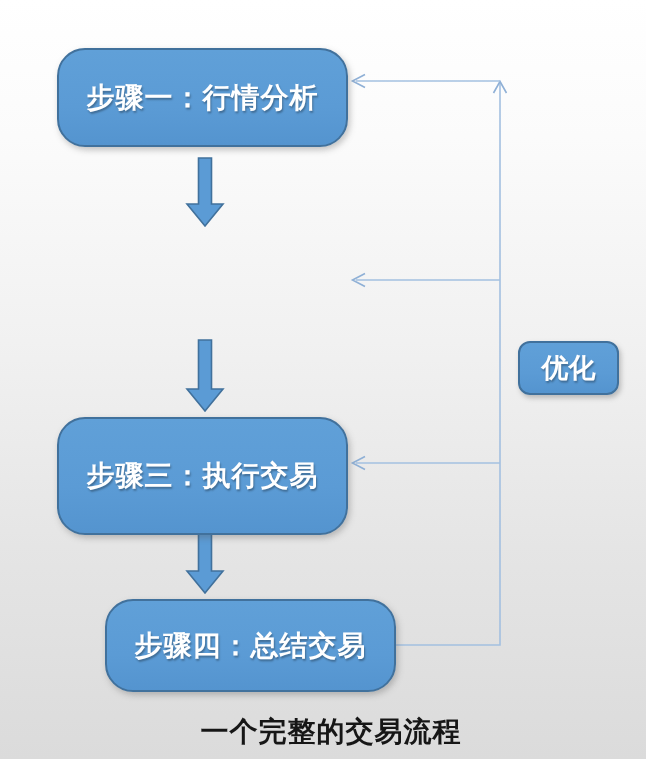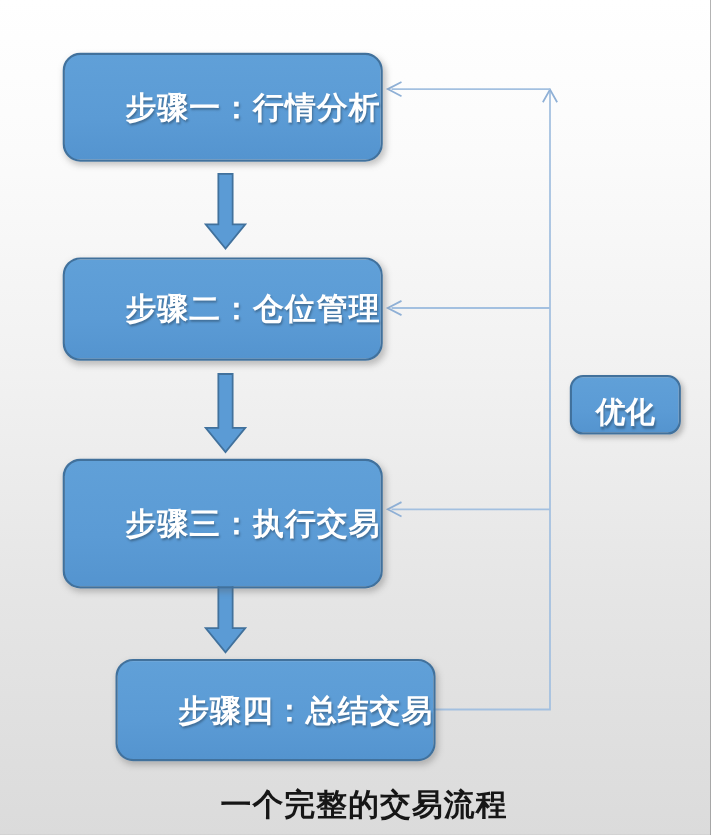--- a/index.html
+++ b/index.html
@@ -22,25 +22,25 @@
     width: 646px; height: 759px;
     pointer-events: none;
   }
   .step-box {
     position: absolute;
     left: 57px;
     width: 291px;
     box-sizing: border-box;
     background: linear-gradient(180deg, #60a0d8 0%, #5b9bd5 60%, #5494cf 100%);
     border: 2.5px solid #41719C;
-    border-radius: 16px;
+    border-radius: 28px;
     box-shadow: 2px 3px 6px rgba(90,90,90,0.35);
     display: flex;
     align-items: center;
-    justify-content: flex-end;
+    justify-content: center;
   }
   .step-box .label {
     color: #ffffff;
     font-size: 28px;
     font-weight: bold;
     letter-spacing: 1px;
     text-shadow: 1px 2px 2px rgba(0,0,0,0.30);
     white-space: nowrap;
   }
   .box-step1 { top: 48px;  height: 99px; }
@@ -52,21 +52,21 @@
     left: 518px;
     top: 341px;
     width: 101px;
     height: 54px;
     box-sizing: border-box;
     background: linear-gradient(180deg, #60a0d8 0%, #5b9bd5 60%, #5494cf 100%);
     border: 2.5px solid #41719C;
     border-radius: 12px;
     box-shadow: 2px 3px 5px rgba(90,90,90,0.35);
     display: flex;
-    align-items: flex-end;
+    align-items: center;
     justify-content: center;
   }
   .optimize-box .label {
     color: #ffffff;
     font-size: 27px;
     font-weight: bold;
     text-shadow: 1px 2px 2px rgba(0,0,0,0.30);
     white-space: nowrap;
   }
   .caption {
@@ -106,23 +106,20 @@
 
     <path d="M198.5 340 L211.5 340 L211.5 389 L223 389 L205 411 L187 389 L198.5 389 Z" fill="#5B9BD5" stroke="#41719C" stroke-width="1.6"></path>
 
     <path d="M198.5 522 L211.5 522 L211.5 571 L223 571 L205 593 L187 571 L198.5 571 Z" fill="#5B9BD5" stroke="#41719C" stroke-width="1.6"></path>
   </svg>
 
   <div class="step-box box-step1">
     <span class="label">步骤一：行情分析</span>
   </div>
 
-  <div class="step-box box-step2">
-    <span class="label">步骤二：仓位管理</span>
-  </div>
 
   <div class="step-box box-step3">
     <span class="label">步骤三：执行交易</span>
   </div>
 
   <div class="step-box box-step4">
     <span class="label">步骤四：总结交易</span>
   </div>
 
   <div class="optimize-box">

